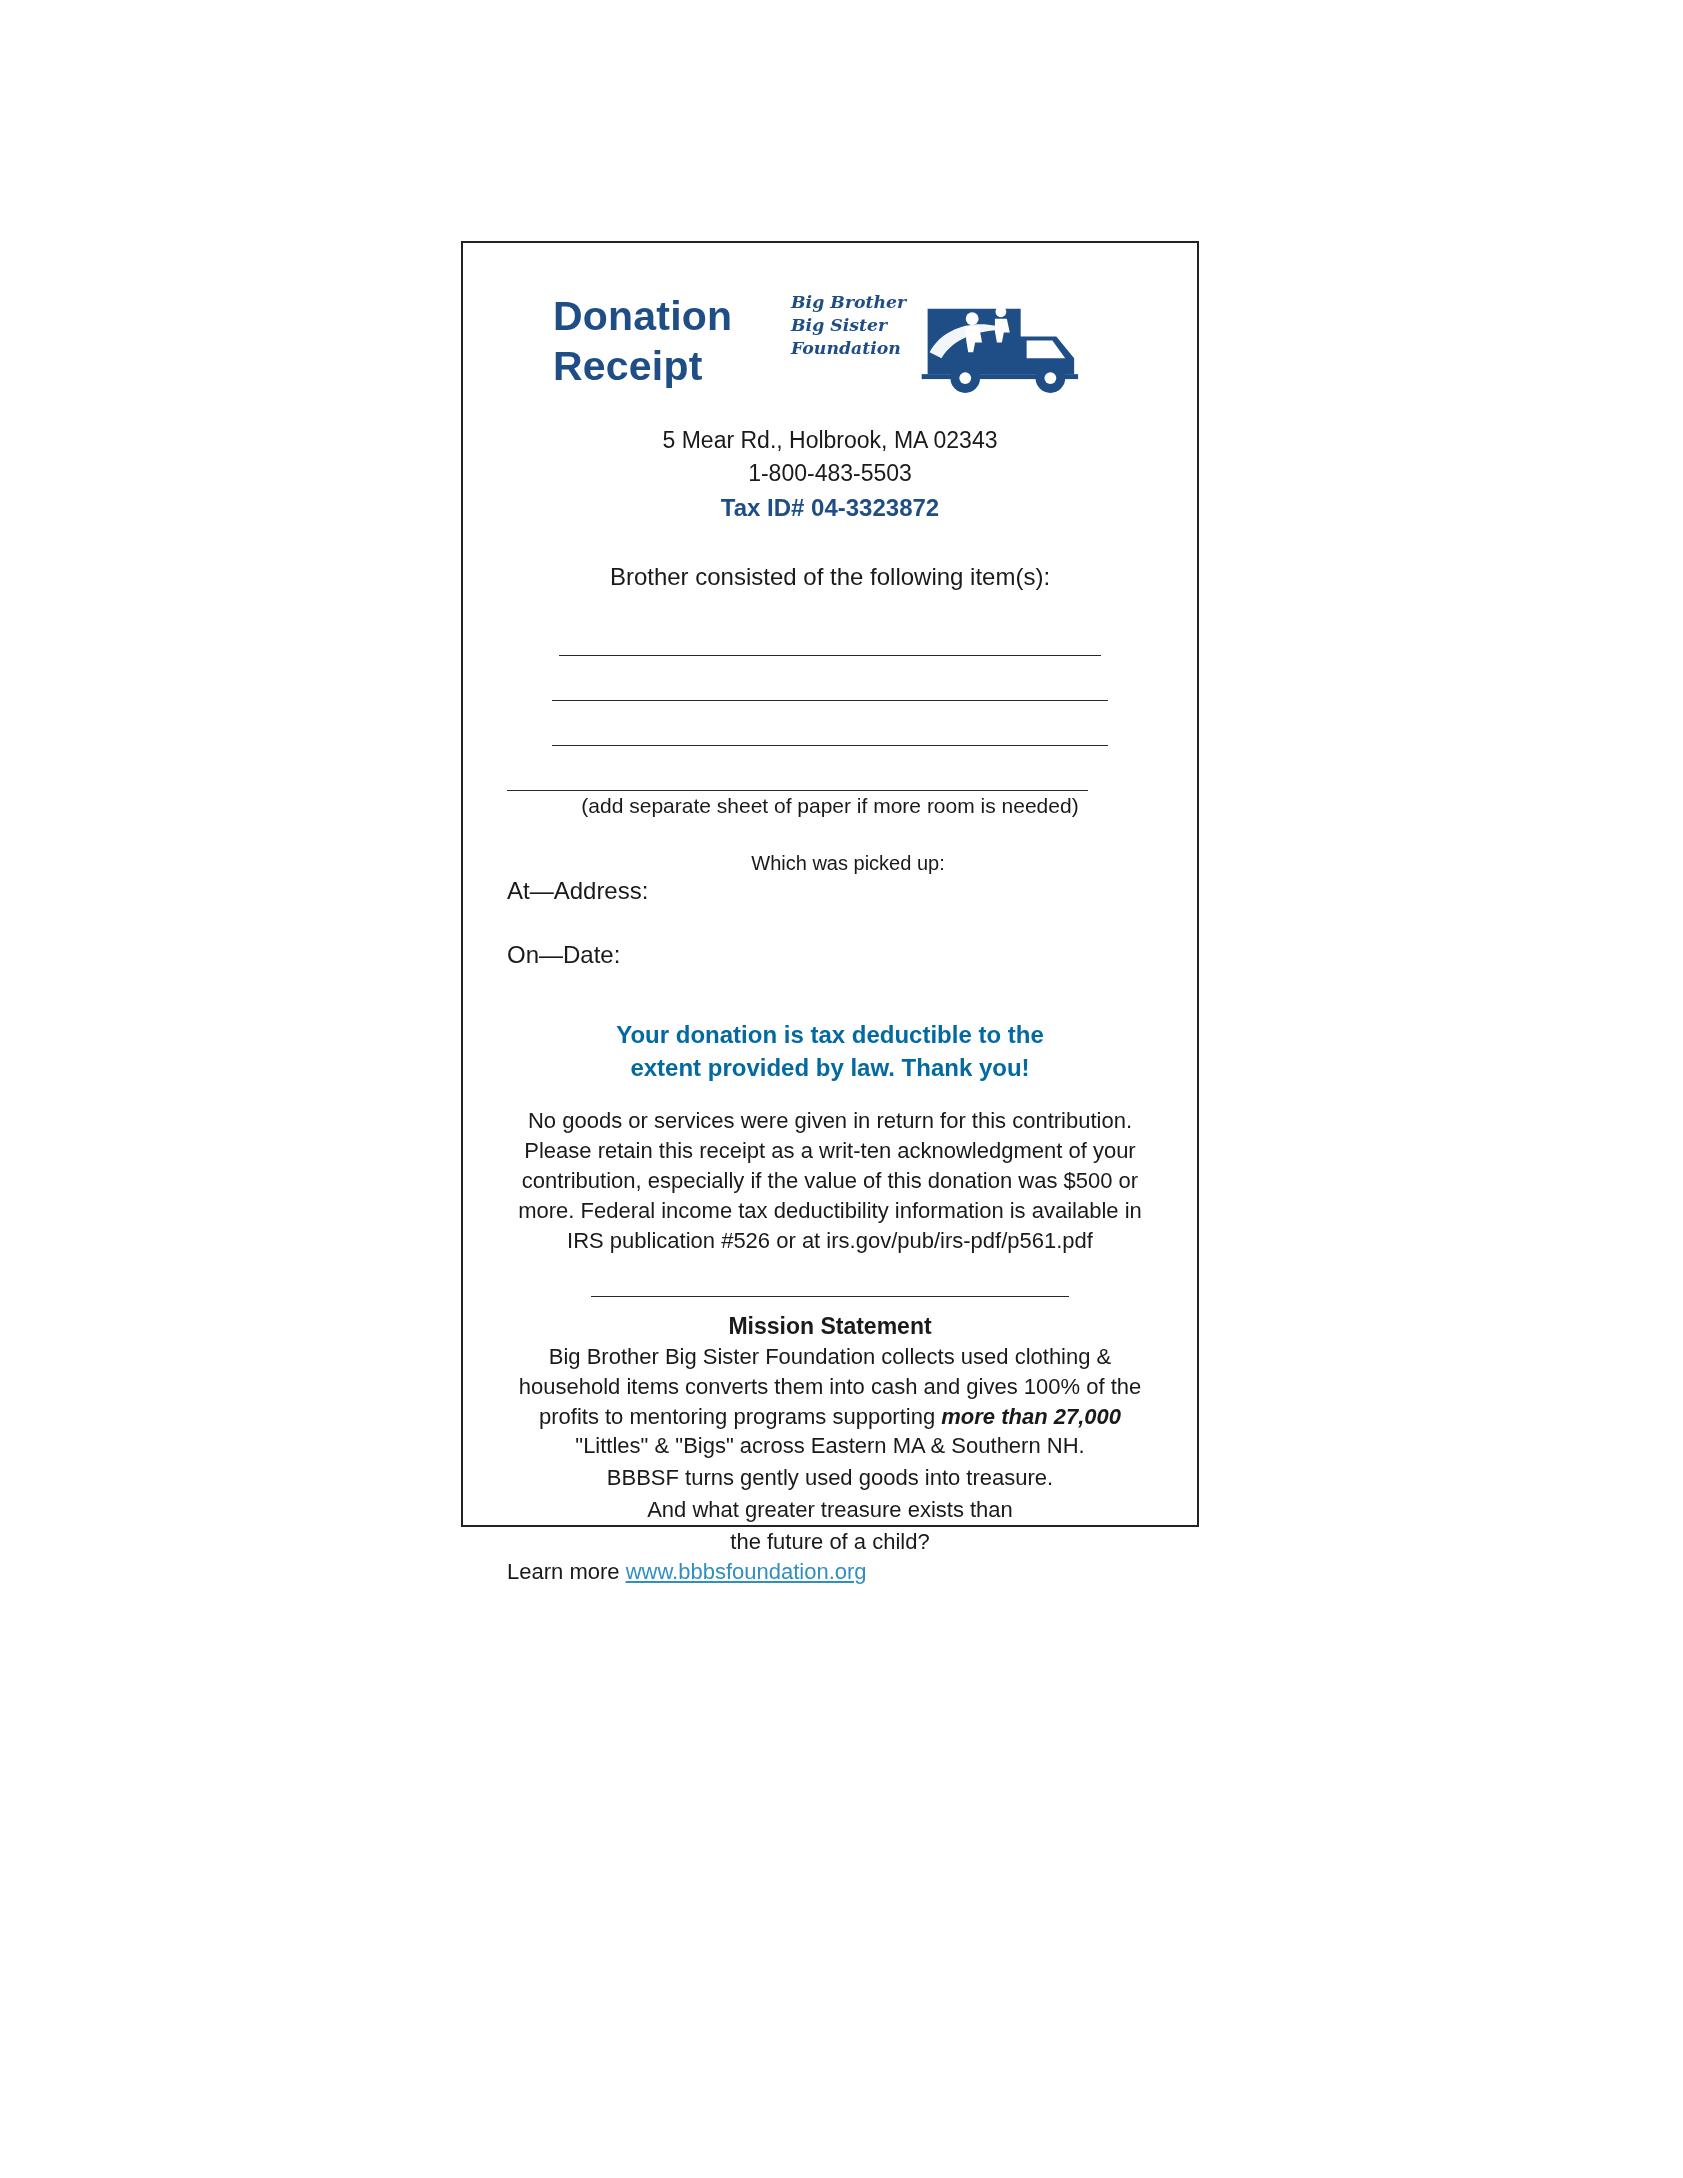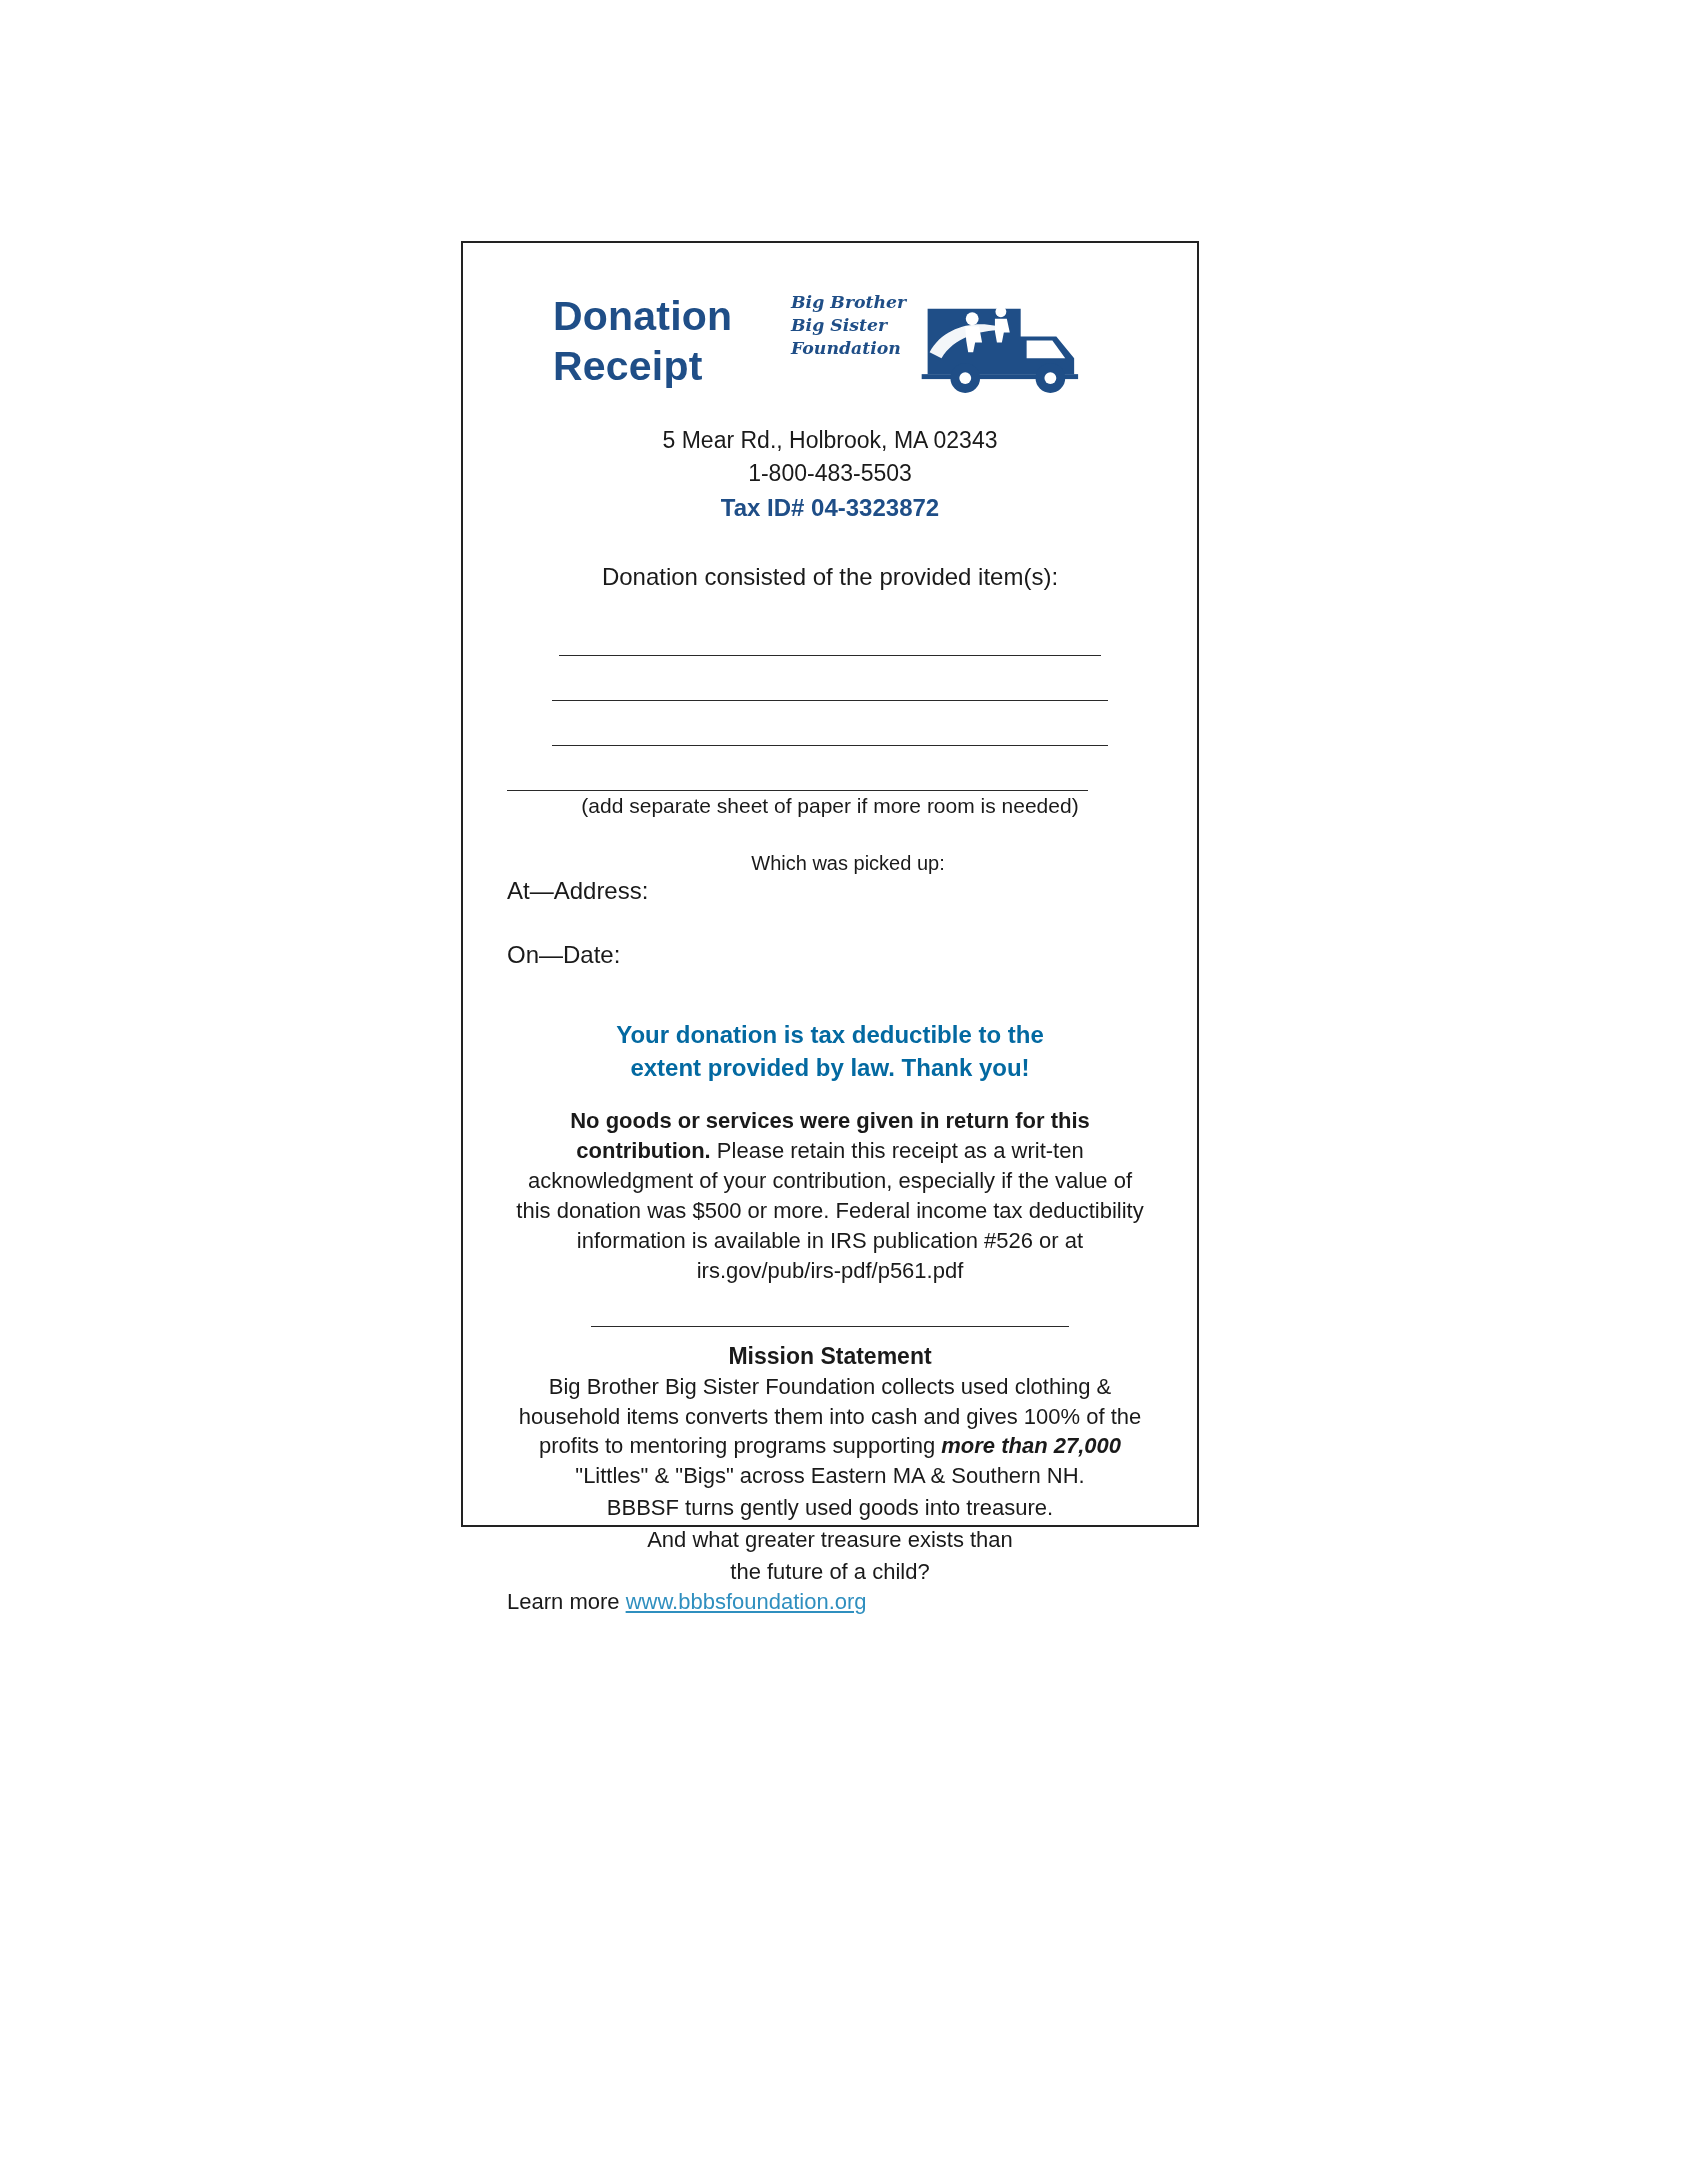--- a/index.html
+++ b/index.html
@@ -141,21 +141,21 @@
     padding: 0 14px;
   }
 
   .disclaimer {
     margin-top: 22px;
     text-align: center;
     font-size: 22px;
     line-height: 1.36;
     padding: 0 6px;
   }
-  .disclaimer b { font-weight: bold; }
+  .disclaimer b { font-weight: normal; }
 
   
   .divider {
     width: 74%;
     margin: 40px auto 0 auto;
     border-top: 1.5px solid #2a2a2a;
   }
   .mission-title {
     text-align: center;
     font-weight: bold;
@@ -220,21 +220,21 @@
         </svg>
       </div>
     </div>
 
     <div class="addr">
       <div>5 Mear Rd., Holbrook, MA 02343</div>
       <div>1-800-483-5503</div>
       <div class="taxid">Tax ID# 04-3323872</div>
     </div>
 
-    <div class="items-label">Donation consisted of the provided item(s):</div>
+    <div class="items-label">Brother consisted of the following item(s):</div>
 
     <div class="rule-wrap">
       <div class="rule r1"></div>
       <div class="rule r2"></div>
       <div class="rule r3"></div>
       <div class="rule r4"></div>
       <div class="note">(add separate sheet of paper if more room is needed)</div>
     </div>
 
     <div class="pickup">

